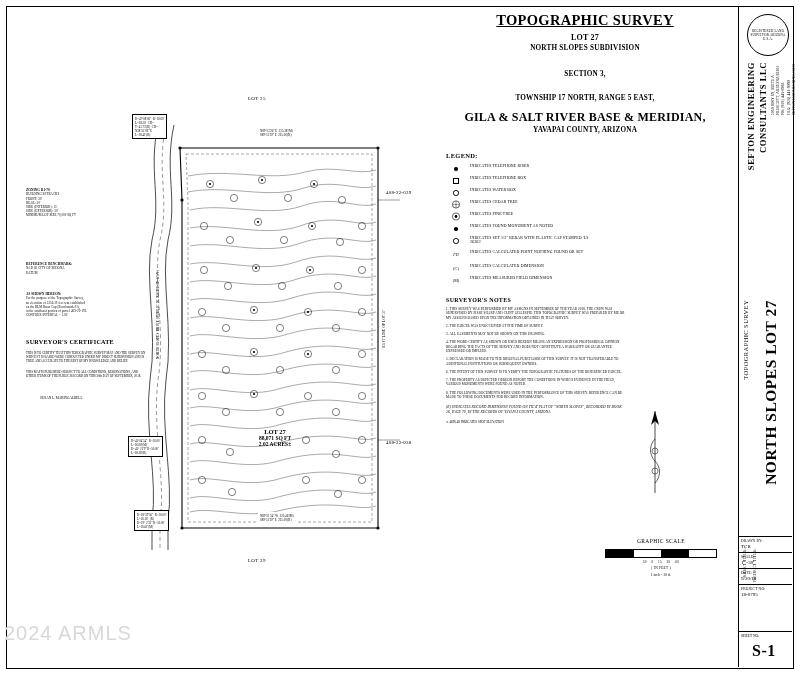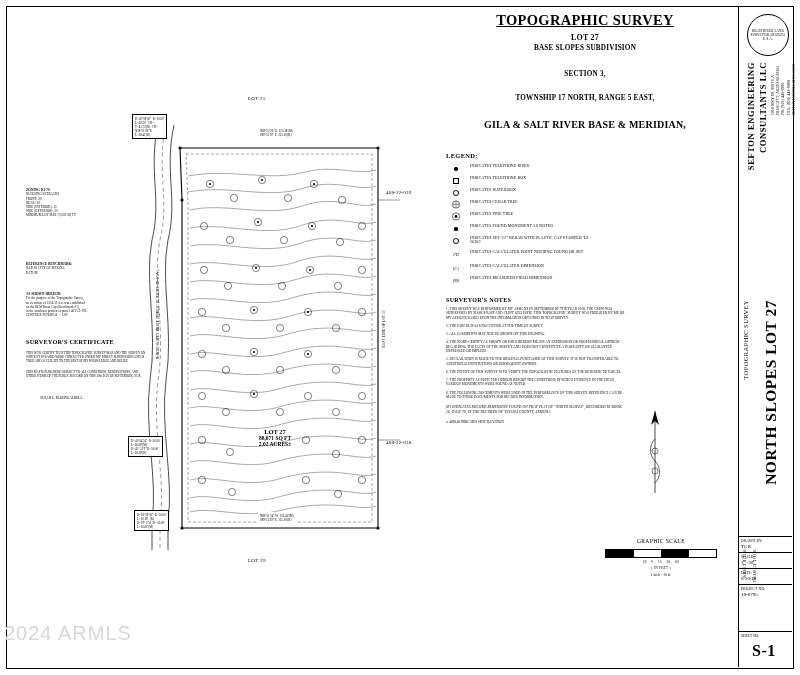--- a/index.html
+++ b/index.html
@@ -83,21 +83,21 @@
     position:absolute;left:440px;top:12px;width:290px;text-align:center;
   }
   .hdr .t1{
     font-size:14.5px;font-weight:bold;letter-spacing:.3px;
     text-decoration:underline;
   }
   .hdr .t2{font-size:8px;font-weight:bold;margin-top:4px;letter-spacing:.2px;}
   .hdr .t3{font-size:7.2px;font-weight:bold;margin-top:2px;letter-spacing:.2px;}
   .hdr .t4{font-size:7.2px;font-weight:bold;margin-top:18px;letter-spacing:.2px;}
   .hdr .t5{font-size:7.2px;font-weight:bold;margin-top:16px;letter-spacing:.2px;}
-  .hdr .t6{font-size:10px;font-weight:bold;margin-top:17px;letter-spacing:.2px;}
+  .hdr .t6{font-size:12px;font-weight:bold;margin-top:8px;letter-spacing:.2px;}
   .hdr .t7{font-size:7.2px;font-weight:bold;margin-top:1px;letter-spacing:.2px;}
   
   .legend{position:absolute;left:446px;top:152px;width:150px;}
   .legend h4{margin:0 0 5px 0;font-size:6.5px;font-weight:bold;letter-spacing:.3px;}
   .legend .li{
     position:relative;height:12px;font-size:3.9px;letter-spacing:.15px;
     padding-left:24px;line-height:1.15;
   }
   .legend .sym{
     position:absolute;left:0;top:0;width:20px;height:9px;
@@ -153,24 +153,25 @@
 </head>
 <body>
 
 <div class="sheet">
 
   <div class="border-outer"></div>
 
   <div class="hdr">
     <div class="t1">TOPOGRAPHIC SURVEY</div>
     <div class="t2">LOT 27</div>
-    <div class="t3">BASE SLOPES SUBDIVISION</div>
+    <div class="t3">NORTH SLOPES SUBDIVISION</div>
     <div class="t4">SECTION 3,</div>
     <div class="t5">TOWNSHIP 17 NORTH, RANGE 5 EAST,</div>
     <div class="t6">GILA &amp; SALT RIVER BASE &amp; MERIDIAN,</div>
+    <div class="t7">YAVAPAI COUNTY, ARIZONA</div>
   </div>
 
   <div class="title-col"></div>
 
   <div class="tc-logo">
     <span>REGISTERED LAND SURVEYOR  ARIZONA  U.S.A.</span>
   </div>
 
   <div class="tc-firm">
     <div class="name vert">SEFTON ENGINEERING</div>

